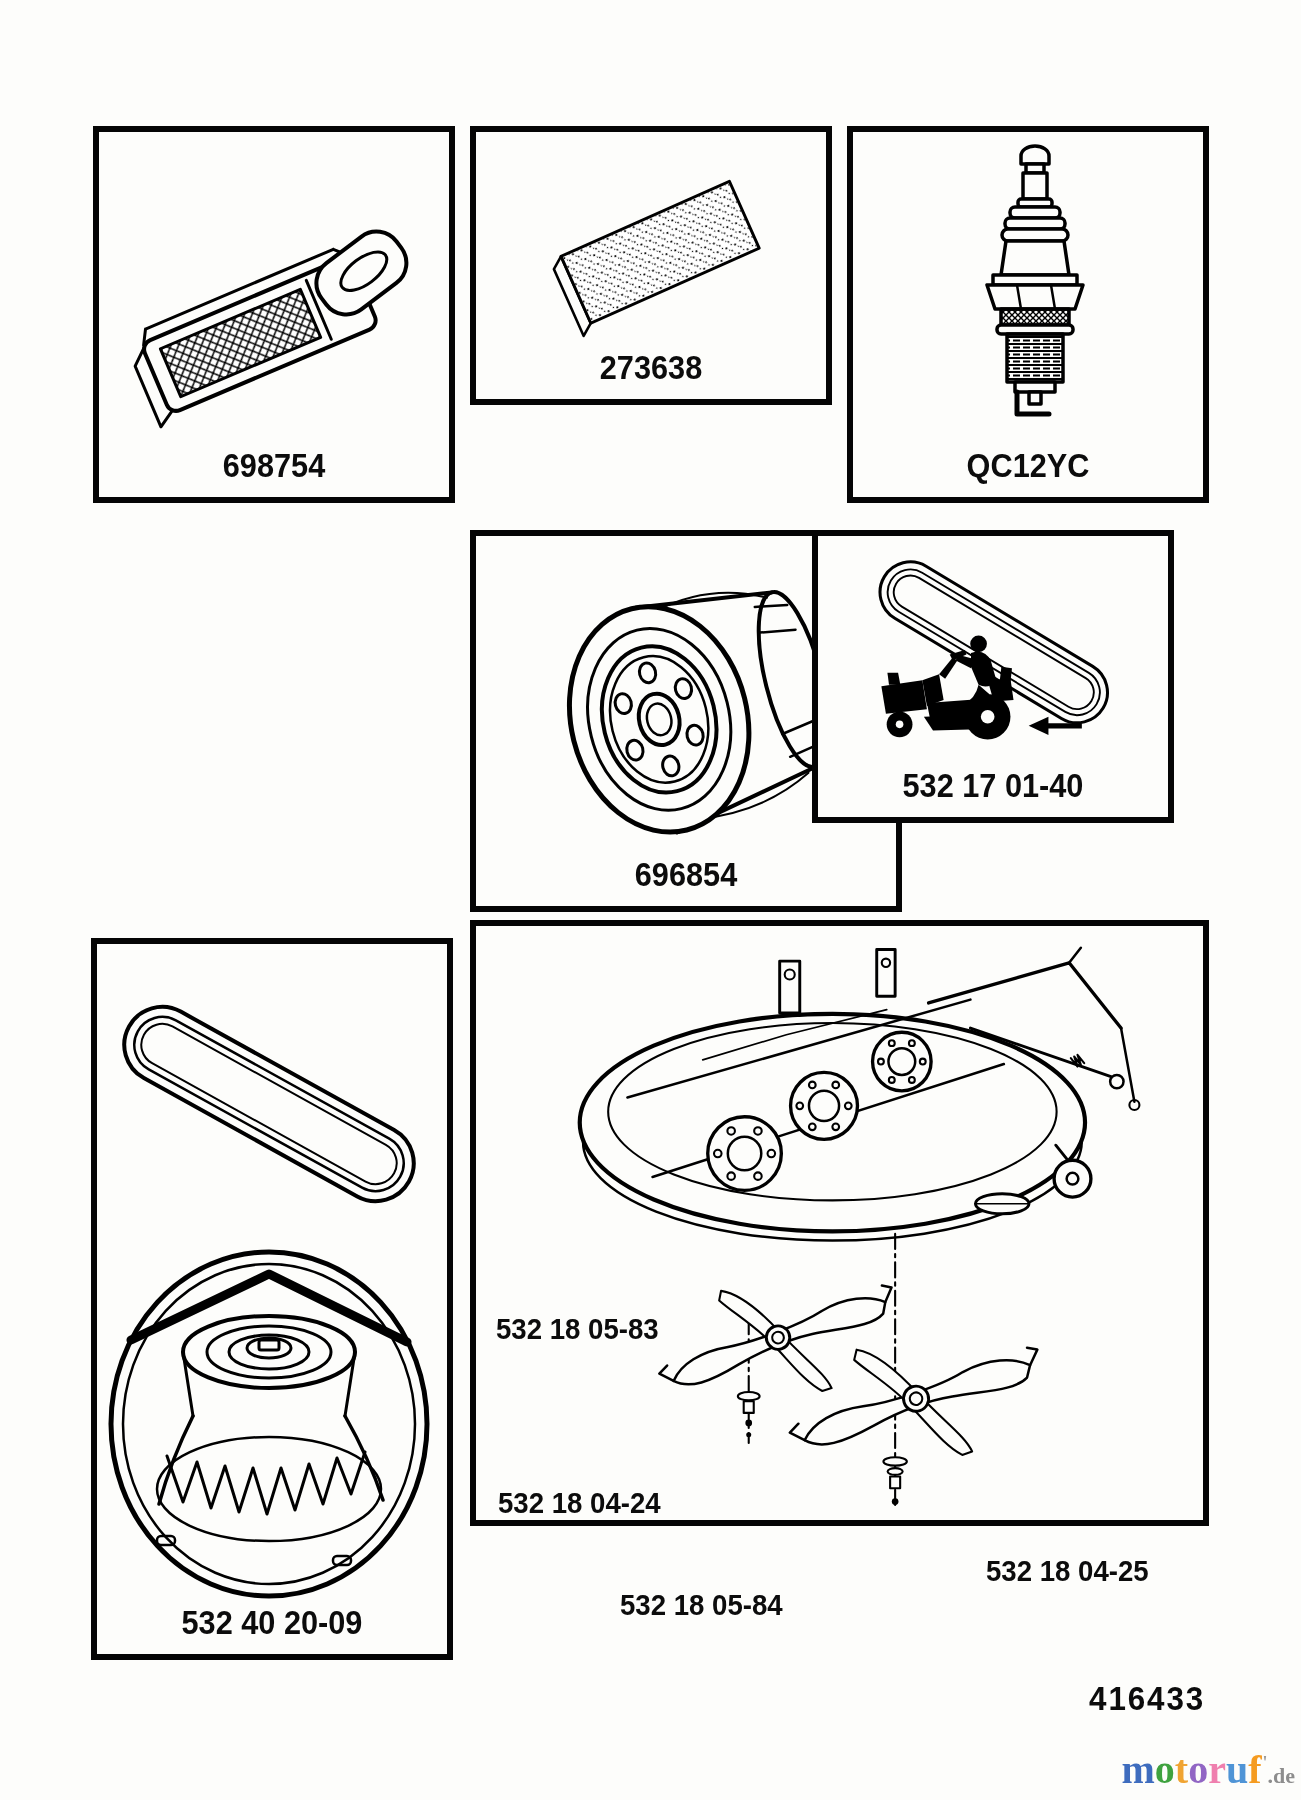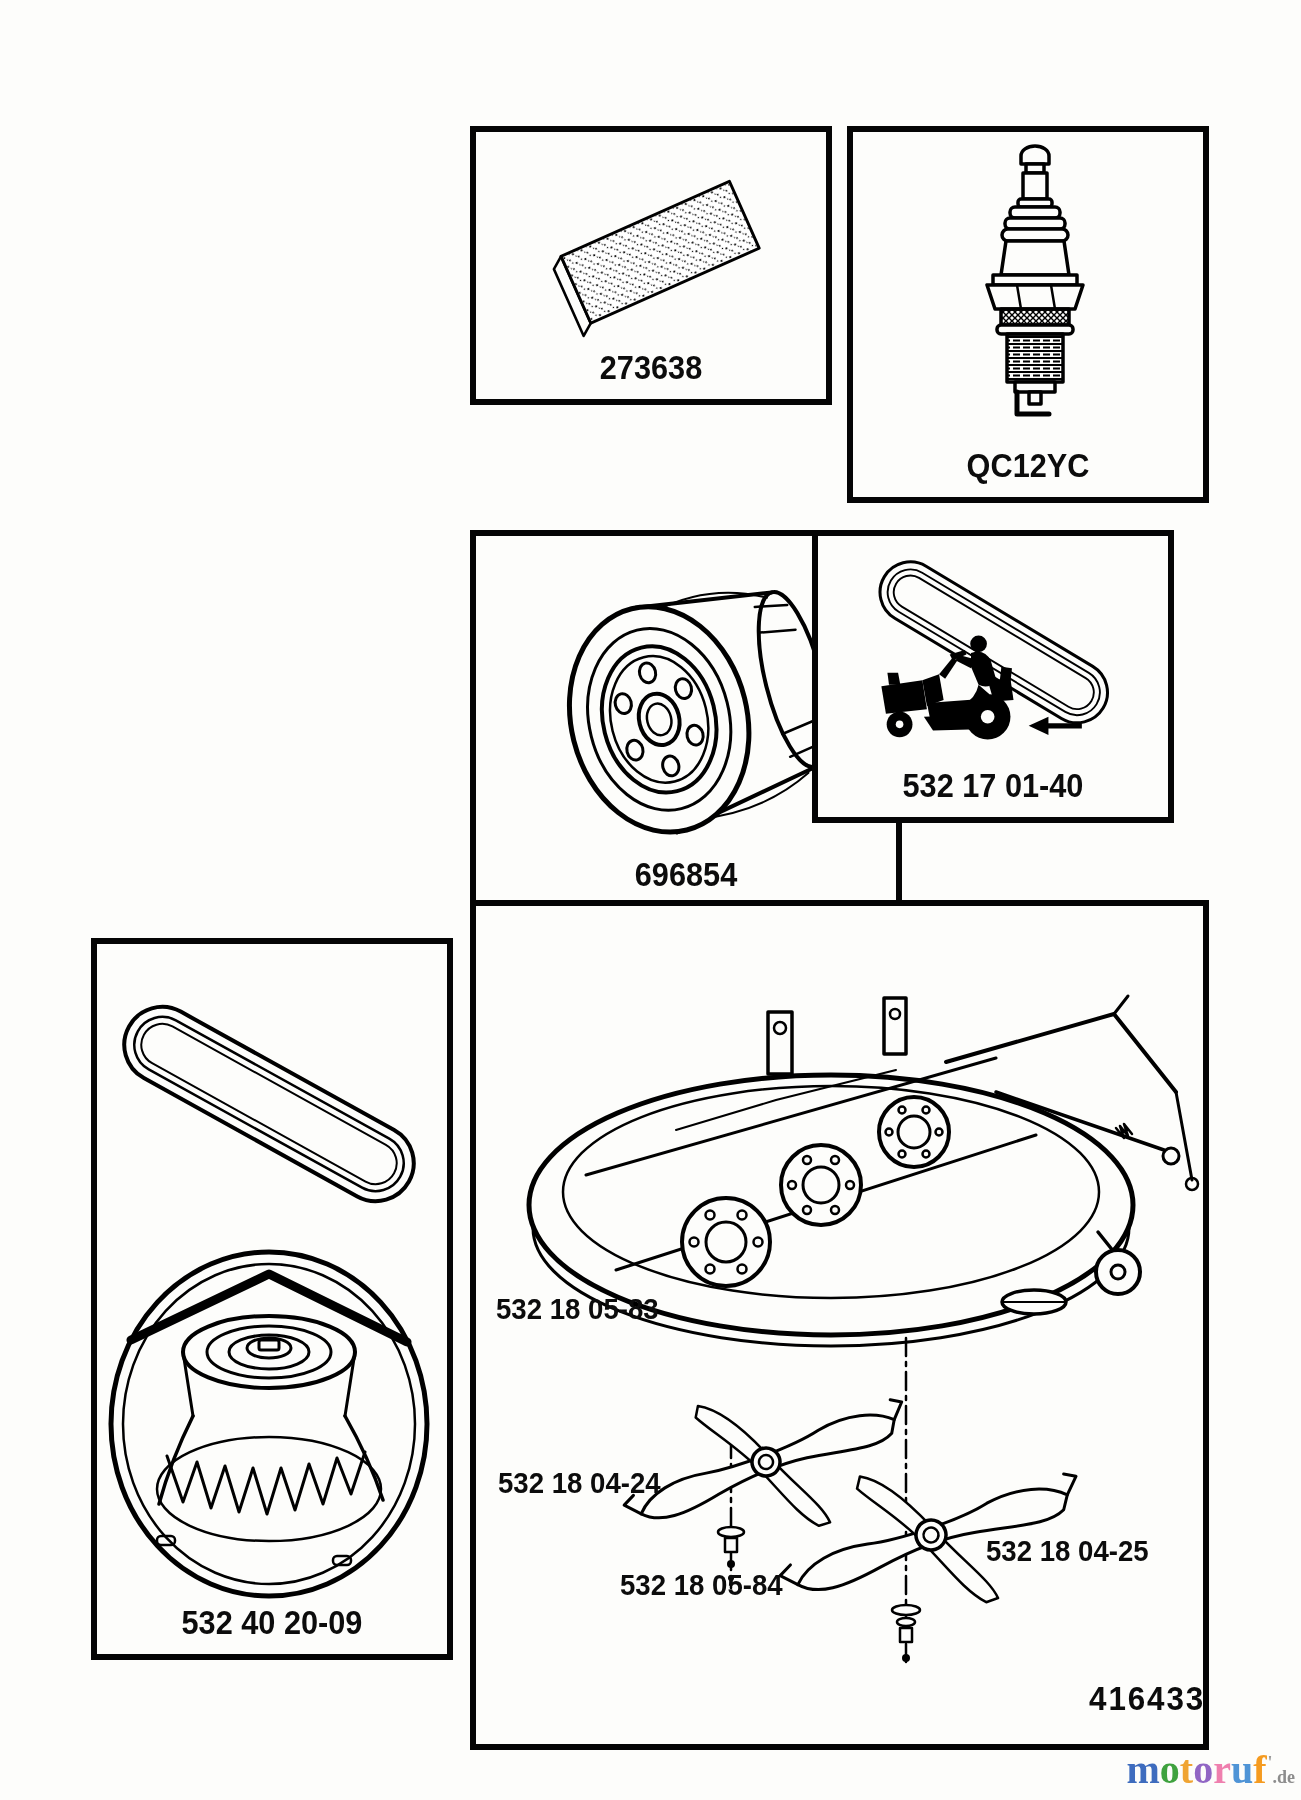--- a/index.html
+++ b/index.html
@@ -10,21 +10,21 @@
   .part-label{position:absolute;left:0;right:0;bottom:12px;text-align:center;
       font-size:33px;font-weight:700;letter-spacing:0px;transform:scaleX(.93);
       transform-origin:center bottom;white-space:nowrap;}
   .deck-label{position:absolute;font-size:30px;font-weight:700;transform:scaleX(.92);
       transform-origin:left top;white-space:nowrap;}
   #catalog-number{position:absolute;top:1680px;right:96px;font-size:33px;font-weight:700;
       letter-spacing:2px;transform:scaleX(.95);transform-origin:right top;}
   #logo{position:absolute;top:1750px;right:6px;font-family:"Liberation Serif",serif;
       font-weight:700;font-size:40px;line-height:1;cursor:pointer;white-space:nowrap;}
   #logo .tick{font-size:18px;color:#9a9a9a;vertical-align:14px;margin-left:1px;}
-  #logo .suffix{font-size:18px;font-weight:700;}
+  #logo .suffix{font-size:22px;font-weight:700;}
   svg *{vector-effect:none;}
 </style>
 </head>
 <body>
 
 <div id="page">
 
   <svg width="0" height="0" style="position:absolute">
     <defs>
       <pattern id="mesh" width="10" height="10" patternUnits="userSpaceOnUse">
@@ -38,20 +38,37 @@
       </pattern>
       <pattern id="knurl" width="6" height="6" patternUnits="userSpaceOnUse">
         <path d="M0,0 L6,6 M6,0 L0,6" stroke="#000" stroke-width="1.4"></path>
       </pattern>
       <pattern id="thr" width="10" height="7" patternUnits="userSpaceOnUse">
         <path d="M0,2 H10 M0,5.5 H7" stroke="#000" stroke-width="2.2"></path>
       </pattern>
     </defs>
   </svg>
 
+  <div class="pbox" style="left:93px;top:126px;width:362px;height:377px">
+    <svg viewBox="0 0 350 365">
+      <g transform="translate(42,212) rotate(-23)" stroke="#000" fill="none" stroke-linejoin="round" stroke-linecap="round">
+        <path d="M10,-12 L214,-12 M10,-12 L2,2 M214,-12 L226,0" stroke-width="3"></path>
+        <path d="M2,4 L-14,18 L-14,84 L2,74" stroke-width="3" fill="#fdfdfb"></path>
+        <rect x="0" y="0" width="226" height="76" rx="10" stroke-width="4" fill="#fdfdfb"></rect>
+        <rect x="16" y="12" width="152" height="52" stroke-width="3" fill="#fff"></rect>
+        <rect x="16" y="12" width="152" height="52" stroke="none" fill="url(#mesh)"></rect>
+        <line x1="177" y1="6" x2="177" y2="70" stroke-width="3"></line>
+        <g transform="translate(178,4) rotate(-14)">
+          <rect x="0" y="0" width="94" height="58" rx="25" stroke-width="4" fill="#fdfdfb"></rect>
+          <ellipse cx="50" cy="29" rx="27" ry="13" stroke-width="3"></ellipse>
+        </g>
+      </g>
+    </svg>
+    <div class="part-label">698754</div>
+  </div>
 
   <div class="pbox" style="left:470px;top:126px;width:362px;height:279px">
     <svg viewBox="0 0 350 365">
       <g transform="translate(52,170) rotate(-24)" stroke="#000" fill="none" stroke-linejoin="round" stroke-linecap="round">
         <path d="M0,0 L-16,12 L-16,112 L0,100 Z" stroke-width="3.5" fill="#fdfdfb"></path>
         <rect x="0" y="0" width="252" height="100" stroke-width="4" fill="#fff"></rect>
         <rect x="2" y="2" width="248" height="96" stroke="none" fill="url(#stip)"></rect>
       </g>
     </svg>
     <div class="part-label">273638</div>
@@ -162,21 +179,21 @@
         <path d="M96,472 Q74,516 62,560 M248,472 Q272,514 286,556" stroke-width="3.5"></path>
         <ellipse cx="172" cy="545" rx="112" ry="52" stroke-width="2.5"></ellipse>
         <path d="M70,512 L86,558 L100,518 L114,564 L128,522 L142,568 L156,524 L170,570 L184,524 L198,566 L212,520 L226,560 L240,514 L254,550 L268,508" stroke-width="3"></path>
         <rect x="60" y="592" width="18" height="9" rx="4" stroke-width="2.5"></rect>
         <rect x="236" y="612" width="18" height="9" rx="4" stroke-width="2.5"></rect>
       </g>
     </svg>
     <div class="part-label">532 40 20-09</div>
   </div>
 
-  <div class="pbox" style="left:470px;top:900px;width:739px;height:850px">
+  <div class="pbox" style="left:470px;top:920px;width:739px;height:606px">
     <svg viewBox="0 0 727 710">
       <g stroke="#000" fill="none" stroke-linejoin="round" stroke-linecap="round">
 
         <ellipse cx="355" cy="235" rx="302" ry="130" stroke-width="5"></ellipse>
         <path d="M57,258 A298,118 0 0 0 653,258" stroke-width="3"></path>
         <ellipse cx="355" cy="222" rx="268" ry="106" stroke-width="2.5"></ellipse>
         <path d="M110,205 L520,88 M140,300 L560,165" stroke-width="3"></path>
         <path d="M200,160 L300,130 L420,100" stroke-width="2"></path>
 
         <circle cx="250" cy="272" r="44" stroke-width="4" fill="#fdfdfb"></circle>

